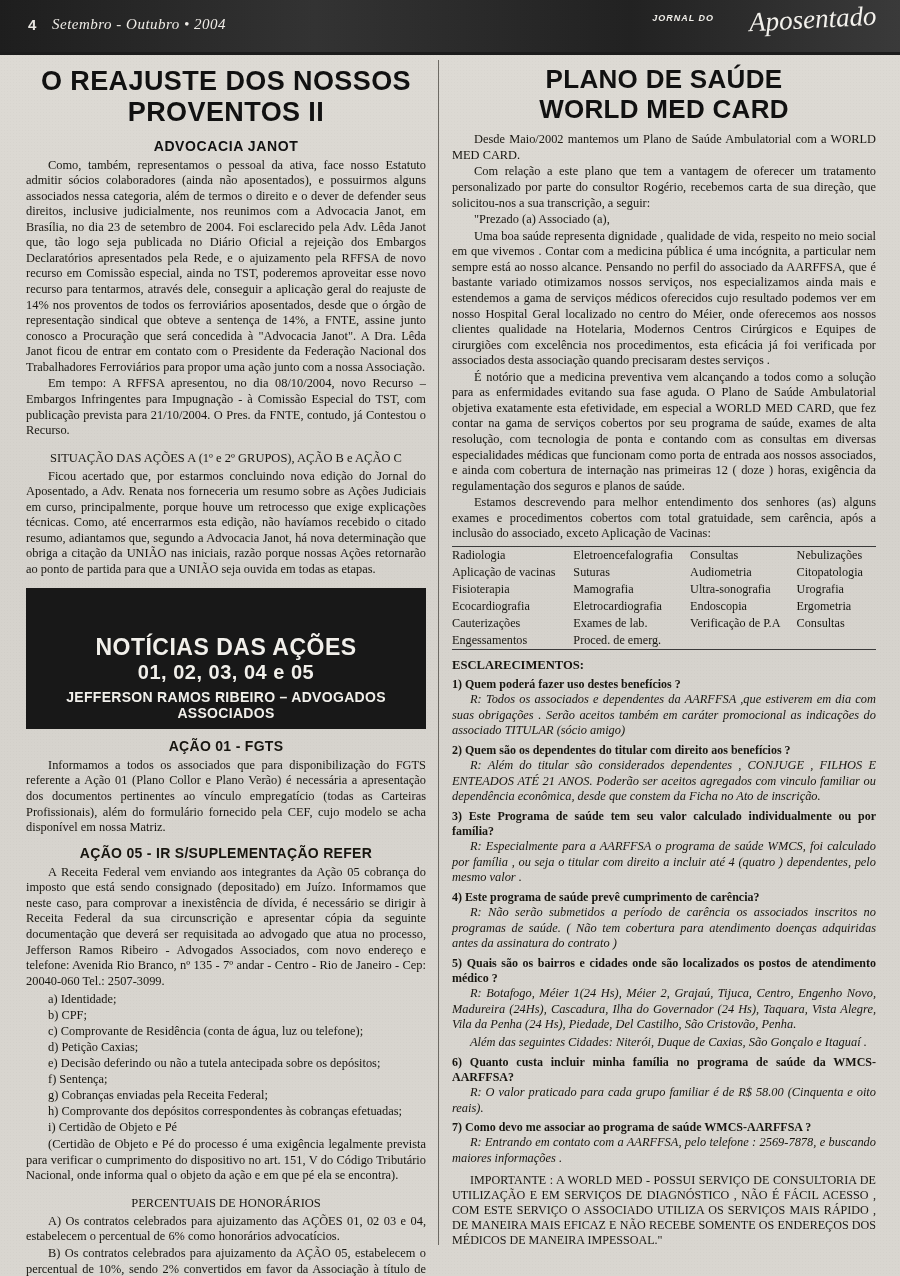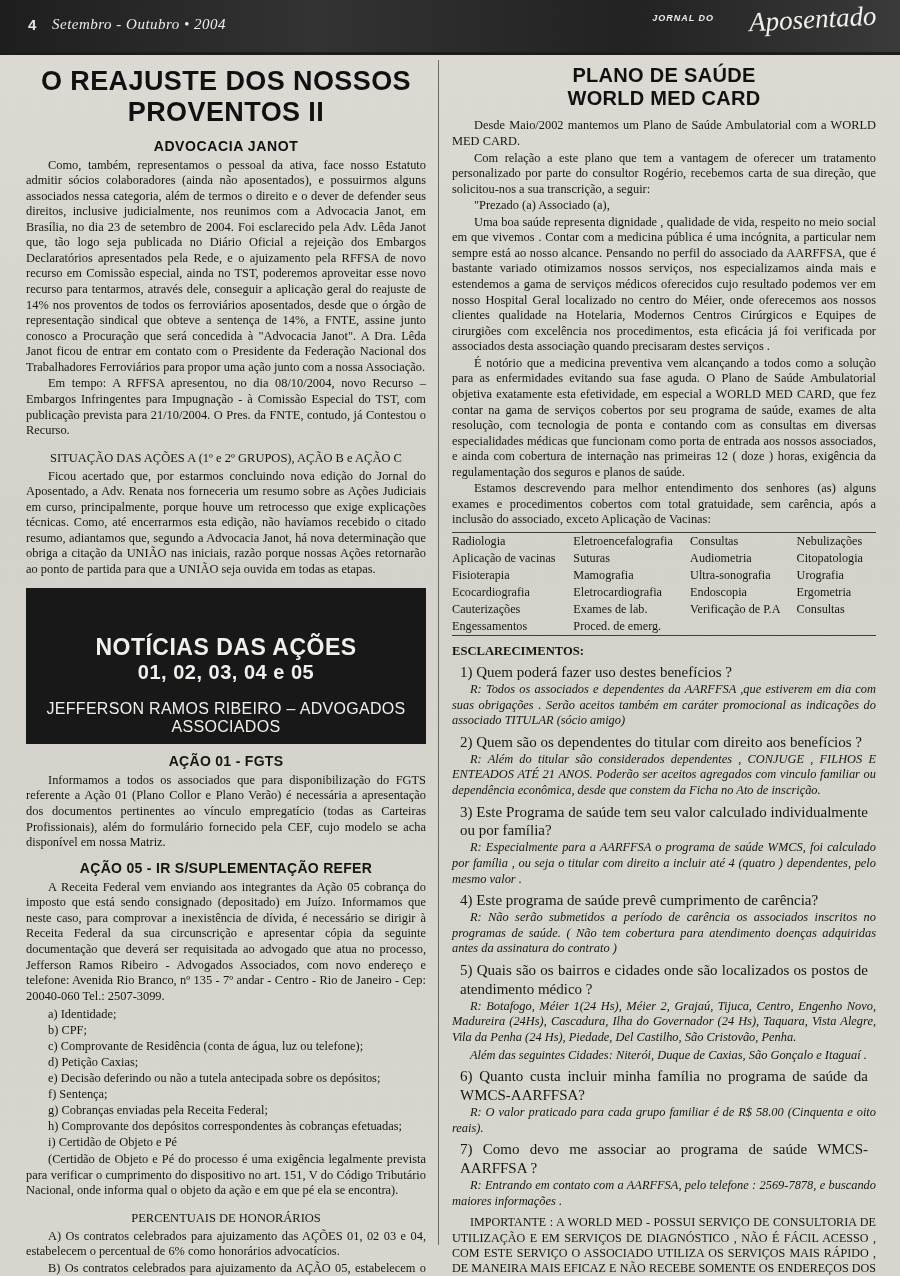--- a/index.html
+++ b/index.html
@@ -30,34 +30,34 @@
          margin:10px 0 4px;letter-spacing:.6px;color:#111;}
   h3.secthead{font-family:"Liberation Serif",serif;font-weight:normal;font-size:12.5px;text-align:center;
               margin:12px 0 3px;}
   p{margin:0 0 1px;font-size:12.4px;line-height:1.255;text-align:justify;text-indent:22px;
     hyphens:auto;}
   
   .banner{margin:10px 0 6px;background:#181818;color:#f2f0eb;text-align:center;padding:7px 4px 8px;
           font-family:"Liberation Sans",sans-serif;}
   .banner .b1{font-size:23px;font-weight:bold;letter-spacing:.5px;line-height:1.1;margin-top:40px;}
   .banner .b2{font-size:20px;font-weight:bold;letter-spacing:.5px;line-height:1.25;}
-  .banner .b3{font-size:16px;font-weight:normal;letter-spacing:.3px;margin-top:15px;}
+  .banner .b3{font-size:14px;font-weight:bold;letter-spacing:.3px;margin-top:4px;}
   .acao{font-family:"Liberation Sans",sans-serif;font-weight:bold;font-size:14px;text-align:center;
         margin:9px 0 4px;letter-spacing:.3px;}
   ul.items{list-style:none;margin:2px 0 2px;padding:0 0 0 22px;}
   ul.items li{font-size:12.4px;line-height:1.29;text-indent:0;}
   
-  h1.headR{font-family:"Liberation Sans",sans-serif;font-weight:bold;font-size:20px;line-height:1.16;
+  h1.headR{font-family:"Liberation Sans",sans-serif;font-weight:bold;font-size:26px;line-height:1.16;
            text-align:center;margin:4px 0 8px;letter-spacing:.3px;color:#111;}
   table.svc{width:100%;border-collapse:collapse;margin:4px 0 8px;font-size:12.2px;}
   table.svc td{padding:1px 4px 1px 0;vertical-align:top;}
   .hr-top{border-top:1px solid #3a3a3a;}
   .hr-bot{border-bottom:1px solid #3a3a3a;}
   .escl{font-family:"Liberation Serif",serif;font-weight:bold;font-size:12.6px;margin:6px 0 2px;}
-  .q{font-weight:normal;font-size:15px;margin:4px 8px 0;text-indent:0;line-height:1.26;}
+  .q{font-weight:bold;font-size:12px;margin:4px 0 0;text-indent:0;line-height:1.26;}
   .a{font-size:12.4px;margin:0 0 2px;text-indent:18px;line-height:1.26;text-align:justify;font-style:italic;}
   .imp{font-size:12.1px;line-height:1.26;text-align:justify;text-indent:18px;margin-top:6px;}
   .tiny-grit{position:absolute;inset:0;pointer-events:none;
      background-image:radial-gradient(rgba(0,0,0,.035) 1px, transparent 1px);
      background-size:3px 3px;opacity:.5;}
 </style>
 </head>
 <body>
 
 <div class="page">

